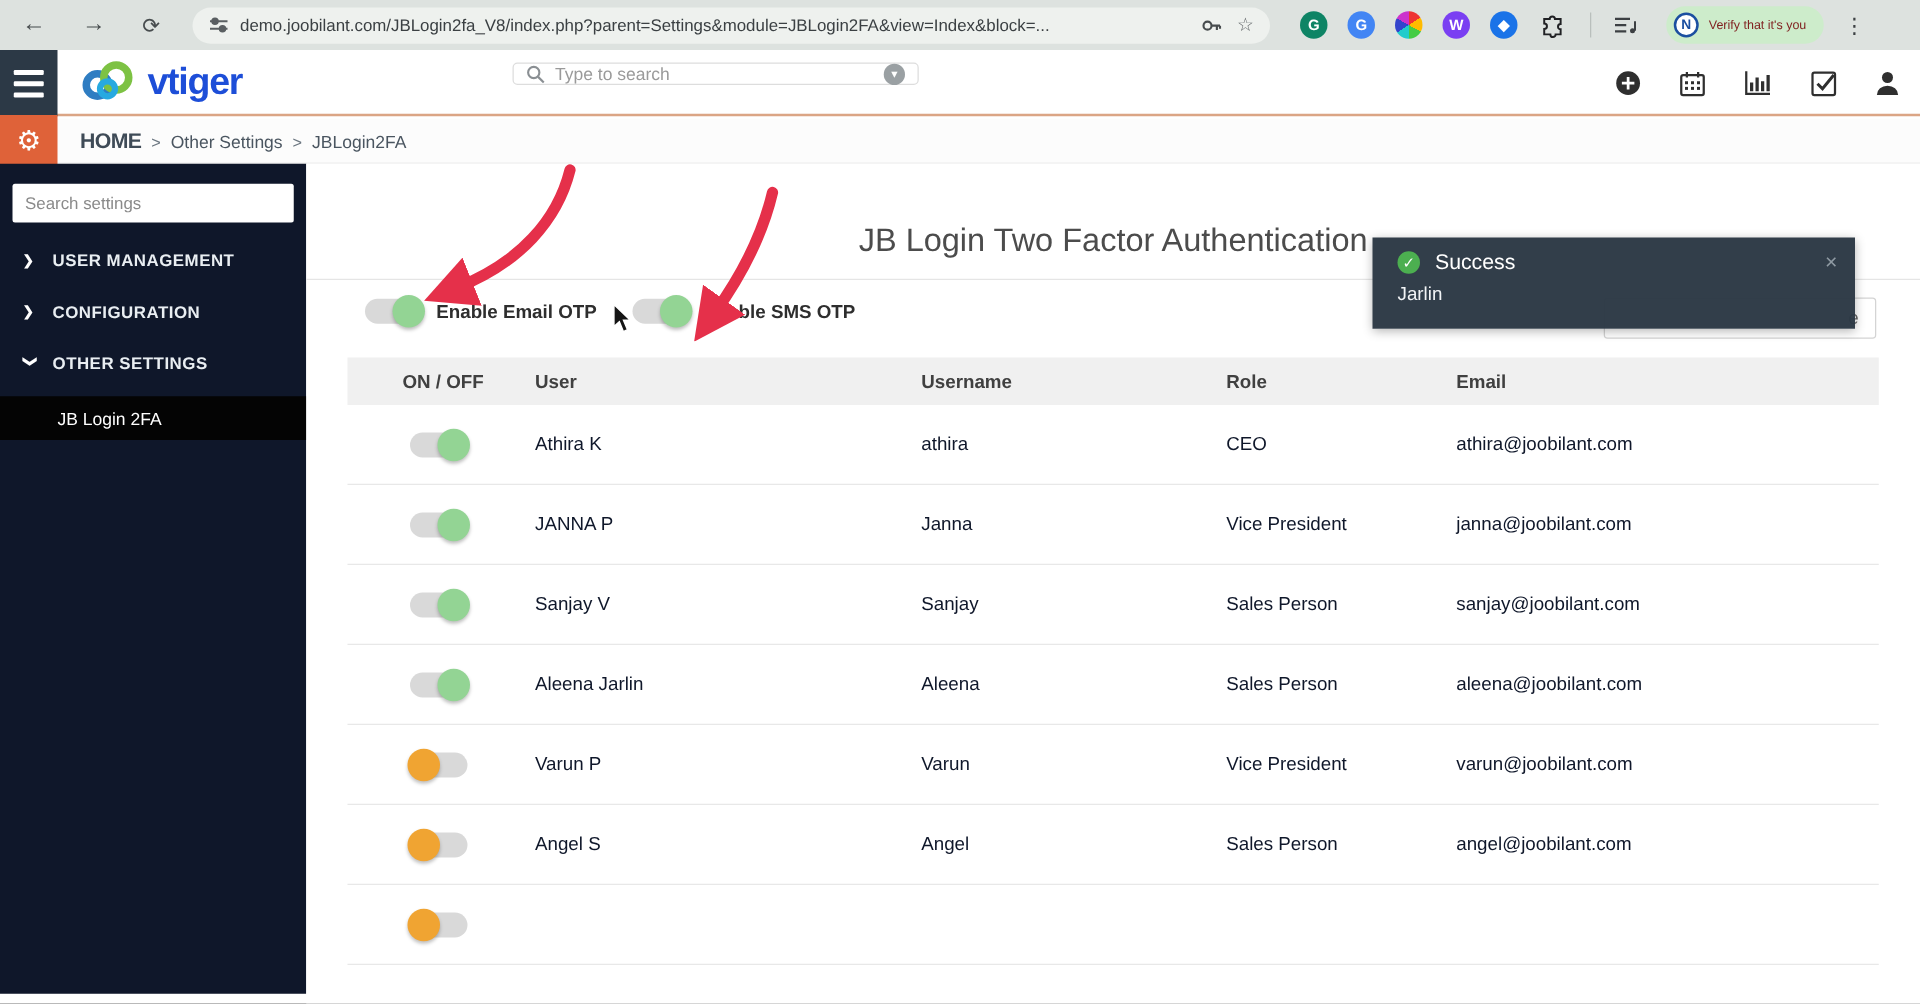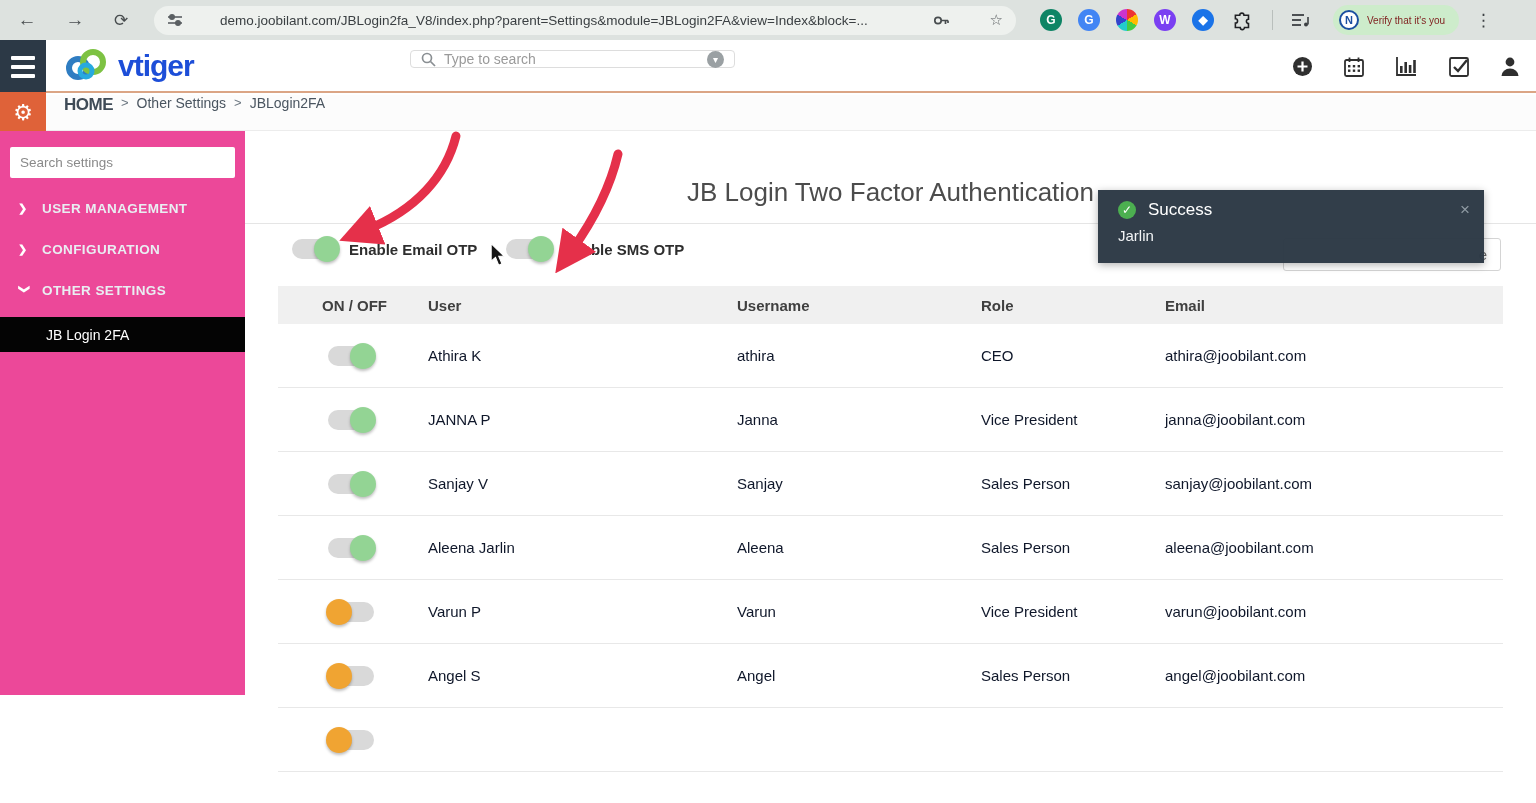--- a/index.html
+++ b/index.html
@@ -10,21 +10,21 @@
   }
 
   
   .browser { position:absolute; left:0; top:0; width:1536px; height:40px;
     background:#dde2df; display:flex; align-items:center; }
   .nav-ic { color:#474c4e; font-size:19px; width:30px; text-align:center; cursor:default; }
   .nav-back { margin-left:12px; }
   .nav-fwd { margin-left:18px; }
   .nav-ref { margin-left:16px; font-size:17px; }
   .url-pill { margin-left:18px; width:862px; height:29px; background:#eef1ee;
-    border-radius:15px; display:flex; align-items:center; padding:0 13px;gap:28px; }
+    border-radius:15px; display:flex; align-items:center; padding:0 13px; }
   .url-text { font-size:13.5px; color:#3b4043; white-space:nowrap; overflow:hidden; margin-left:9px; flex:1; }
   .pill-ic { color:#5a5f62; font-size:15px; margin-left:12px; }
   .ext-wrap { display:flex; align-items:center; gap:16px; margin-left:24px; }
   .ext { width:22px; height:22px; border-radius:50%; color:#fff; font-size:12px; font-weight:bold;
     display:flex; align-items:center; justify-content:center; }
   .ext.wheel { background:conic-gradient(#e33 0 16%, #fb0 16% 33%, #4c4 33% 50%, #2cc 50% 66%, #34c 66% 83%, #c3c 83% 100%); }
   .chrome-div { width:1px; height:20px; background:#b9bfbc; margin-left:20px; }
   .verify-pill { margin-left:22px; height:30px; background:#cdeccb; border-radius:15px;
     display:flex; align-items:center; padding:0 14px 0 6px; gap:8px; }
   .verify-badge { width:20px; height:20px; border-radius:50%; background:#fff; border:2px solid #1b4fa0;
@@ -47,27 +47,27 @@
   .hdr-search input::placeholder { color:#9a9a9a; }
   .scope-circle { width:17px; height:17px; border-radius:50%; background:#9aa0a3; color:#fff;
     font-size:10px; display:flex; align-items:center; justify-content:center; }
   .hdr-icons { position:absolute; right:16px; top:0; height:53px; display:flex; align-items:center; gap:30px; }
 
   
   .crumb-bar { position:absolute; left:0; top:95px; width:1536px; height:36px;
     background:#fcfcfc; border-bottom:1px solid #ececec; }
   .gearbox { position:absolute; left:0; top:-3px; width:46px; height:41px; background:#df6239;
     color:#fff; display:flex; align-items:center; justify-content:center; font-size:22px; }
-  .crumb { position:absolute; left:64px; top:0; height:36px; display:flex; align-items:flex-start; gap:8px; }
+  .crumb { position:absolute; left:64px; top:0; height:36px; display:flex; align-items:center; gap:8px; }
   .crumb-home { font-size:17px; font-weight:bold; color:#3f4b57; font-stretch:condensed; letter-spacing:-.5px; }
   .crumb-sep { font-size:13px; color:#6b7680; }
   .crumb-item { font-size:14px; color:#4a5560; }
 
   
-  .sidebar { position:absolute; left:0; top:131px; width:245px; height:564px; background:#ec4899; }
+  .sidebar { position:absolute; left:0; top:131px; width:245px; height:664px; background:#0f172a; }
   .sb-search { margin:16px 10px 10px 10px; }
   .sb-search input { width:100%; height:31px; border:none; border-radius:2px; padding:0 10px;
     font-size:13.5px; color:#555; font-family:"Liberation Sans", sans-serif; outline:none; }
   .sb-search input::placeholder { color:#8a8a8a; }
   .sb-section { display:flex; align-items:center; gap:12px; padding:13px 18px; color:#e9eef2;
     font-size:13.5px; font-weight:bold; letter-spacing:.4px; cursor:default; }
   .chev { font-size:11px; color:#fff; display:inline-block; width:12px; }
   .chev.expanded { transform:rotate(90deg); }
   .sb-active { margin-top:6px; height:35px; background:#040404; color:#fff; font-size:14px;
     display:flex; align-items:center; padding-left:46px; }

